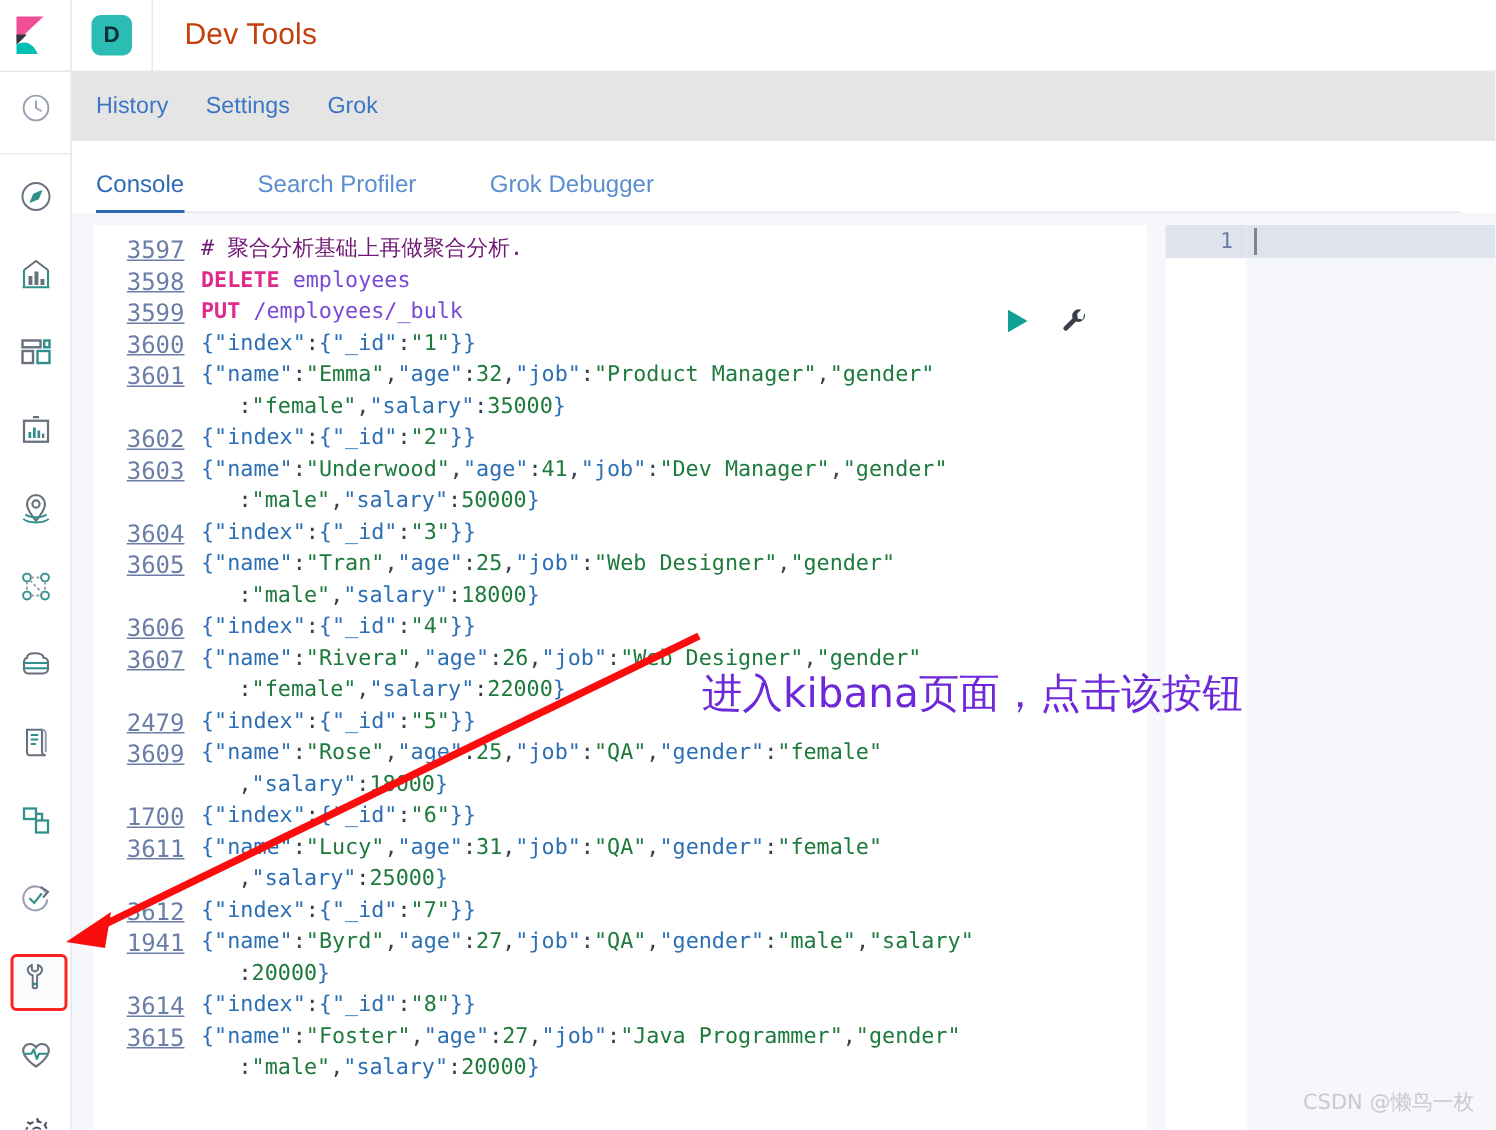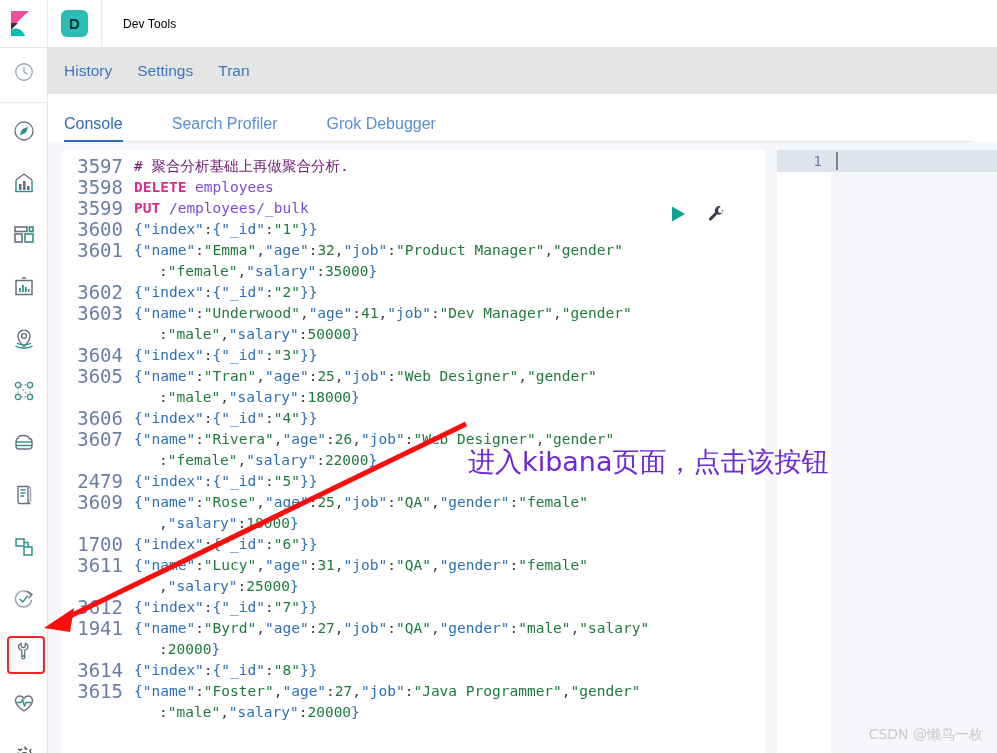--- a/index.html
+++ b/index.html
@@ -32,21 +32,21 @@
   #app-badge {
     width: 27px; height: 27px;
     background: #2bbcb4; color: #0c2f33;
     border-radius: 6px;
     font-size: 15px; font-weight: 600;
     display: flex; align-items: center; justify-content: center;
     margin: 0 13px; flex: none;
     font-family: "Liberation Sans", sans-serif;
   }
   #app-title {
-    font-size: 12px; color: #000000;
+    font-size: 20px; color: #c2410c;
     margin-left: 21px; letter-spacing: .1px;
   }
 
   
   #rail {
     position: absolute; top: 48px; left: 0;
     width: 48px; height: 705px;
     background: #ffffff;
     border-right: 1px solid #e3e6ec;
     z-index: 5;
@@ -123,22 +123,22 @@
     display: flex;
   }
   #gutter {
     width: 70px; flex: none;
     background: #ffffff;
     padding-top: 6px;
   }
   .gutter-num {
     text-align: right; padding-right: 9px;
     font-family: "DejaVu Sans Mono", monospace;
-    font-size: 19px; color: #6a7da6;
-    height: 21px; line-height: 21px;
+    font-size: 16px; color: #6a7da6;
+    height: 21px; line-height: 21px; text-decoration: underline;
   }
   .gutter-num.blank { color: transparent; }
 
   #code {
     flex: 1; padding-top: 6px; padding-left: 2px;
     font-family: "DejaVu Sans Mono", monospace;
     font-size: 14.5px;
     white-space: pre;
   }
   .code-line { height: 21px; line-height: 21px; color: #24292e; }
@@ -374,21 +374,21 @@
       </svg>
     </span>
   </div>
 </div>
 
 <div id="content">
 
   <div id="menubar">
     <span class="menu-link">History</span>
     <span class="menu-link">Settings</span>
-    <span class="menu-link">Tran</span>
+    <span class="menu-link">Grok</span>
   </div>
 
   <div id="tabbar">
     <span class="tab active">Console</span>
     <span class="tab">Search Profiler</span>
     <span class="tab">Grok Debugger</span>
   </div>
 
   <div id="panes">
 

